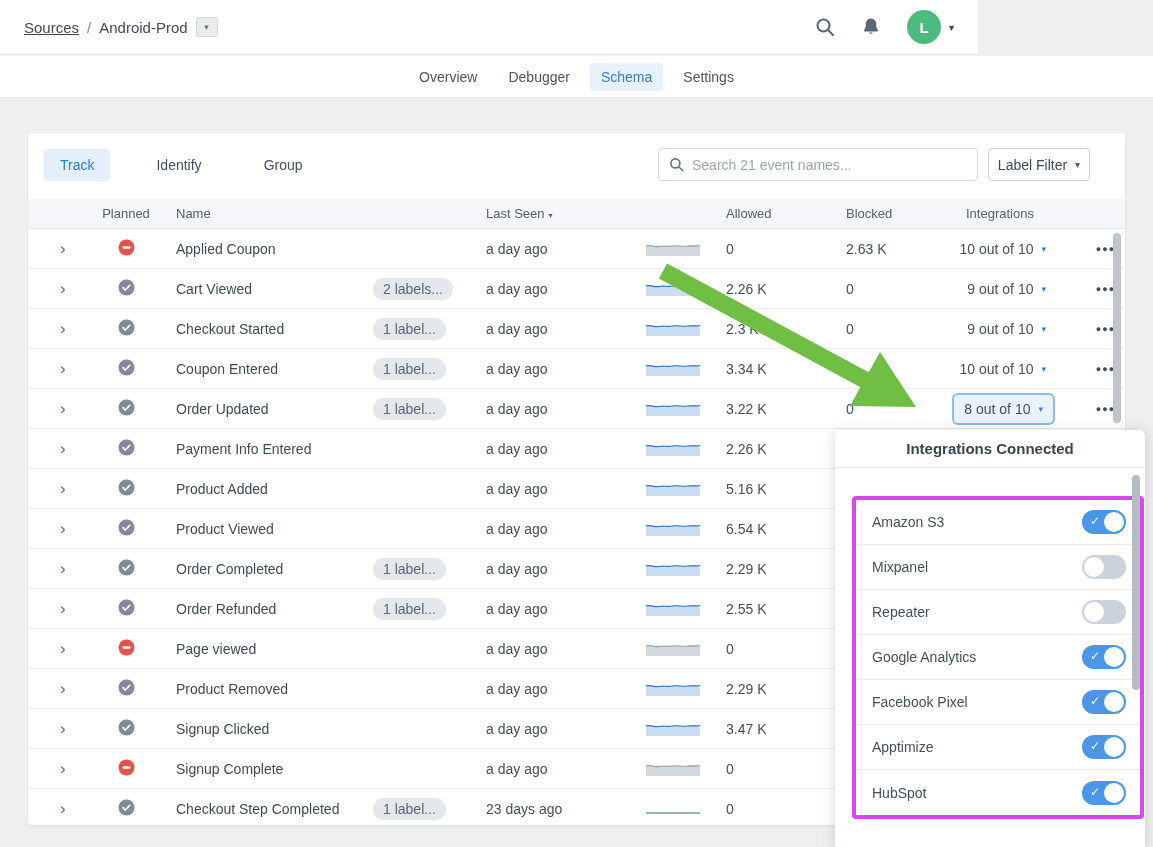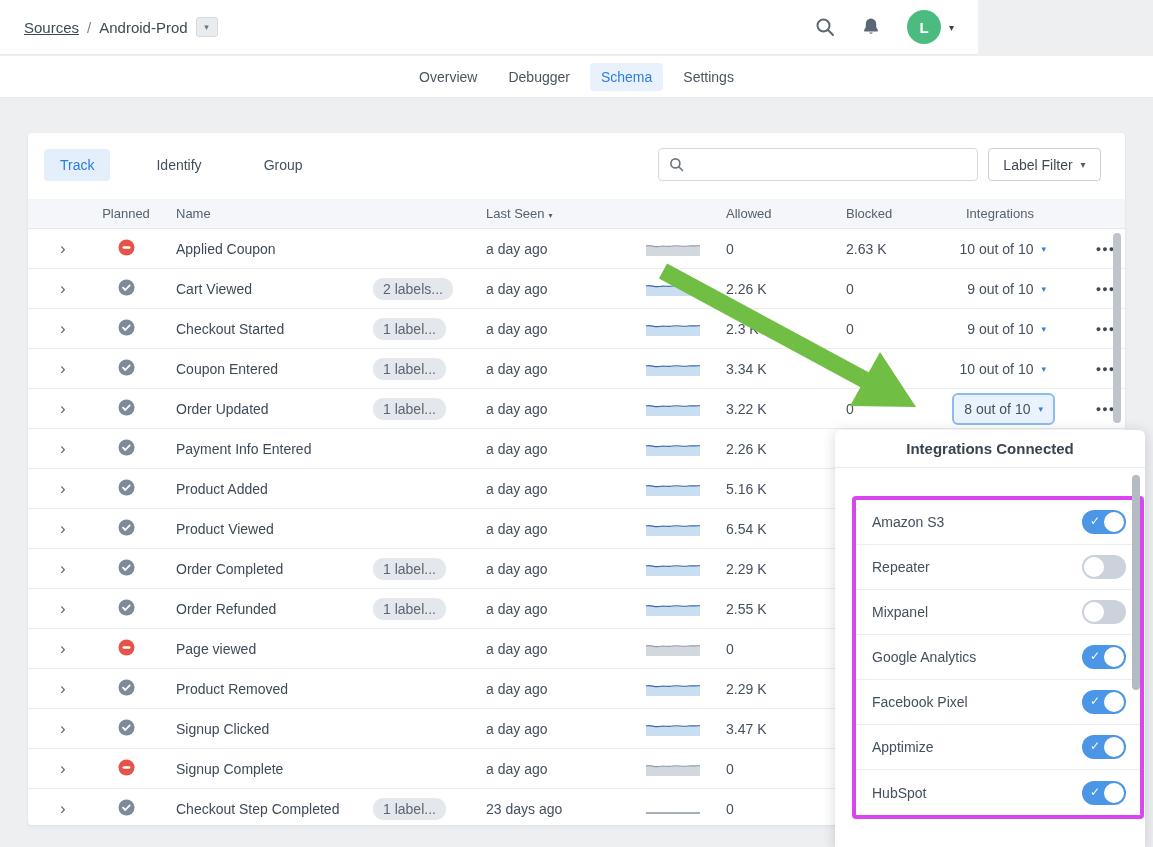--- a/index.html
+++ b/index.html
@@ -26,21 +26,21 @@
   .card { position:absolute; left:28px; top:133px; width:1097px; height:692px; background:#fff; border-radius:4px; box-shadow:0 1px 3px rgba(25,35,50,.08); }
 
   .toolbar { position:absolute; left:0; top:15px; width:100%; height:34px; display:flex; align-items:center; }
   .typetabs { display:flex; align-items:center; gap:30px; margin-left:16px; font-size:14px; }
   .typetab { padding:8px 16px; border-radius:4px; color:#44505e; cursor:pointer; }
   .typetab.active { color:#2b7ce0; background:#e5eefb; }
   .searchbox { position:absolute; left:630px; top:0; width:320px; height:33px; border:1px solid #d4dae1; border-radius:4px; display:flex; align-items:center; padding:0 10px; gap:8px; background:#fff; }
   .searchbox input { border:none; outline:none; flex:1; font-size:14px; font-family:inherit; color:#44505e; background:transparent; }
   .searchbox input::placeholder { color:#9aa5b1; }
   .search-glyph { width:15px; height:15px; color:#6b7683; }
-  .labelfilter { position:absolute; left:960px; top:0; width:113px; height:33px; border:1px solid #c9d0d8; border-radius:4px; display:flex; align-items:center; justify-content:center; gap:8px; font-size:14px; color:#3f4a56; background:#fff; cursor:pointer; }
+  .labelfilter { position:absolute; left:960px; top:0; width:102px; height:33px; border:1px solid #c9d0d8; border-radius:4px; display:flex; align-items:center; justify-content:center; gap:8px; font-size:14px; color:#3f4a56; background:#fff; cursor:pointer; }
   .labelfilter .caret { color:#555f6b; }
 
   
   .trow { display:grid; grid-template-columns:20px 28px 100px 197px 113px 159px 81px 120px 90px 150px 39px; align-items:center; }
   .thead { position:absolute; left:0; top:66px; width:100%; height:30px; background:#f4f6f9; border-bottom:1px solid #e4e8ec; font-size:13px; color:#55616e; }
   .thead .c-planned { text-align:center; }
   .thead .c-int { padding-left:30px; }
   .lastseen-caret { font-size:8px; color:#55616e; margin-left:4px; }
   .tbody { position:absolute; left:0; top:96px; width:100%; }
   .row { height:40px; border-bottom:1px solid #e9edf0; font-size:14px; }
@@ -118,20 +118,21 @@
         <div class="typetab">Identify</div>
         <div class="typetab">Group</div>
       </div>
     <div class="searchbox">
       <span class="search-glyph">
         <svg viewBox="0 0 20 20" width="15" height="15" fill="none" stroke="currentColor" stroke-width="2.2">
             <circle cx="8.5" cy="8.5" r="6"></circle>
             <line x1="13" y1="13" x2="18" y2="18" stroke-linecap="round"></line>
           </svg>
       </span>
+      <input type="text" placeholder="Search 21 event names..." style="">
     </div>
     <div class="labelfilter">
       <span>Label Filter</span>
       <span class="caret">▾</span>
     </div>
   </div>
 
   <div class="thead trow">
     <span></span>
       <span></span>
@@ -524,27 +525,27 @@
   <div class="popup-title">Integrations Connected</div>
   <div class="int-list">
       <div class="int-item">
         <span class="name">Amazon S3</span>
         <span class="toggle on">
           <span class="tick">✓</span>
           <span class="knob"></span>
         </span>
       </div>
       <div class="int-item">
+        <span class="name">Mixpanel</span>
+        <span class="toggle off">
+          <span class="knob"></span>
+        </span>
+      </div>
+      <div class="int-item">
         <span class="name">Repeater</span>
-        <span class="toggle off">
-          <span class="knob"></span>
-        </span>
-      </div>
-      <div class="int-item">
-        <span class="name">Mixpanel</span>
         <span class="toggle off">
           <span class="knob"></span>
         </span>
       </div>
       <div class="int-item">
         <span class="name">Google Analytics</span>
         <span class="toggle on">
           <span class="tick">✓</span>
           <span class="knob"></span>
         </span>

